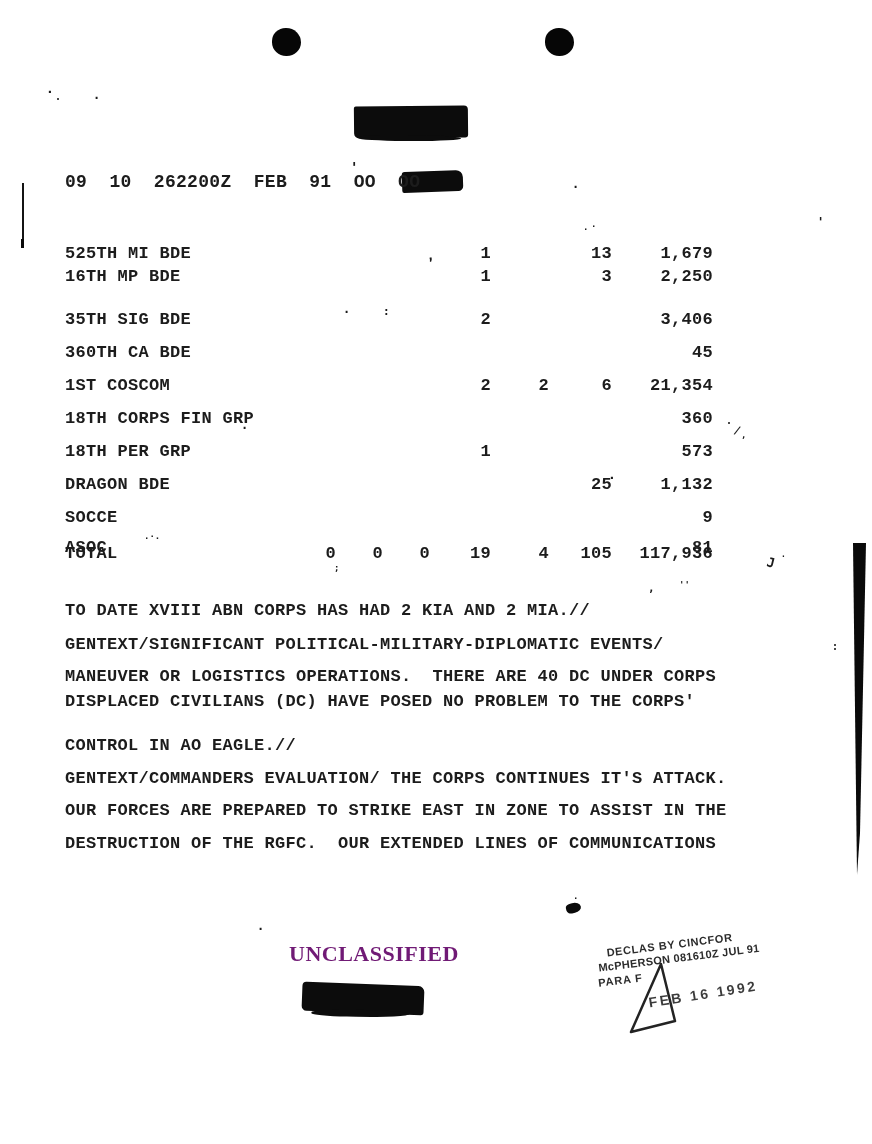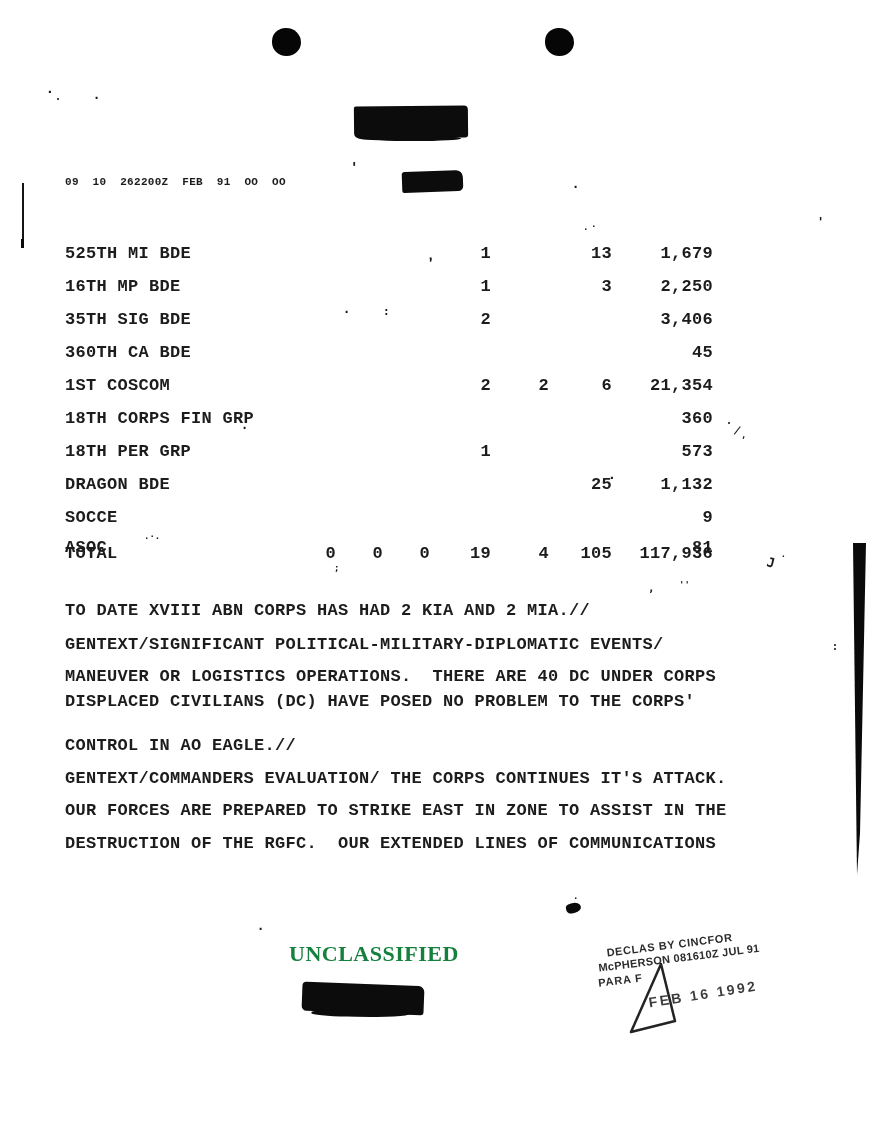--- a/index.html
+++ b/index.html
@@ -1,21 +1,21 @@
 <!DOCTYPE html>
 <html><head>
 <meta charset="utf-8">
 <style>
   html,body{margin:0;padding:0;}
   body{width:872px;height:1144px;background:#ffffff;position:relative;overflow:hidden;
        font-family:"Liberation Mono",monospace;}
   .abs{position:absolute;}
   
   .mono{position:absolute;font-family:"Liberation Mono","DejaVu Sans Mono",monospace;
-        font-weight:700;font-size:11px;letter-spacing:.3px;color:#1c1c1c;white-space:pre;line-height:20px;}
+        font-weight:700;font-size:18px;letter-spacing:.3px;color:#1c1c1c;white-space:pre;line-height:20px;}
   .trow{position:absolute;left:0;right:0;height:24px;}
   .tlabel{position:absolute;left:65px;top:0;font-family:"Liberation Mono",monospace;
           font-weight:700;font-size:17px;letter-spacing:.3px;color:#1c1c1c;white-space:pre;}
   .cell{position:absolute;top:0;font-family:"Liberation Mono",monospace;font-weight:700;
         font-size:17px;letter-spacing:.3px;color:#1c1c1c;white-space:pre;text-align:right;}
   .c1{right:536px;} .c2{right:489px;} .c3{right:442px;} .c4{right:381px;}
   .c5{right:323px;} .c6{right:260px;} .c7{right:159px;}
   .pline{position:absolute;left:65px;font-family:"Liberation Mono",monospace;font-weight:700;
          font-size:17px;letter-spacing:.3px;color:#1c1c1c;white-space:pre;}
   
@@ -24,21 +24,21 @@
   .redact-top{left:354px;top:106px;width:114px;height:32px;border-radius:2px 4px 3px 5px;transform:rotate(-.6deg);}
   .redact-top::after{content:"";position:absolute;left:4px;bottom:-3px;width:90%;height:6px;background:#0c0c0c;
          border-radius:40% 60% 50% 50%;transform:rotate(.8deg);}
   .redact-hdr{left:402px;top:171px;width:61px;height:21px;border-radius:3px 7px 5px 2px;transform:rotate(-2deg);}
   .redact-bot{left:302px;top:984px;width:122px;height:29px;border-radius:4px 6px 3px 5px;transform:rotate(2.2deg);}
   .redact-bot::after{content:"";position:absolute;left:10px;bottom:-4px;width:80%;height:7px;background:#0c0c0c;
          border-radius:50% 50% 60% 40%;transform:rotate(-1deg);}
   .vline-left{left:22px;top:183px;width:2px;height:64px;background:#141414;}
   .vnub{left:21px;top:239px;width:3px;height:9px;background:#0a0a0a;}
   .classif{position:absolute;left:289px;top:941px;font-family:"Liberation Serif","DejaVu Serif",serif;
-           font-weight:700;font-size:22px;letter-spacing:.5px;color:#15803d;}
+           font-weight:700;font-size:22px;letter-spacing:.5px;color:#701a75;}
   
   .stamp{position:absolute;left:594px;top:948px;width:220px;transform:rotate(-7deg);transform-origin:0 0;
          color:#2c2c2c;font-family:"Liberation Sans","DejaVu Sans",sans-serif;font-weight:700;}
   .stamp .s1{margin-left:12px;font-size:11px;letter-spacing:.6px;}
   .stamp .s2{margin-left:2px;font-size:11px;letter-spacing:.3px;margin-top:2px;}
   .stamp .s3{margin-left:0;font-size:11px;letter-spacing:.8px;margin-top:3px;}
   .stamp-date{position:absolute;left:648px;top:986px;transform:rotate(-9deg);font-family:"Liberation Sans",sans-serif;
          font-weight:700;font-size:14px;letter-spacing:2.5px;color:rgba(25,25,25,.85);white-space:pre;}
   .blob{position:absolute;left:566px;top:903px;width:15px;height:10px;background:#0a0a0a;
         border-radius:40% 60% 55% 45%;transform:rotate(-14deg);}
@@ -59,21 +59,21 @@
 <div class="abs vnub"></div>
 
 <div class="mono" style="left:65px;top:172px;">09  10  262200Z  FEB  91  OO  OO</div>
 
 <div class="trow" style="top:244px">
   <span class="tlabel">525TH MI BDE</span>
   <span class="cell c4">1</span>
   <span class="cell c6">13</span>
   <span class="cell c7">1,679</span>
 </div>
-<div class="trow" style="top:277px">
+<div class="trow" style="top:267px">
   <span class="tlabel">16TH MP BDE</span>
   <span class="cell c4">1</span>
   <span class="cell c6">3</span>
   <span class="cell c7">2,250</span>
 </div>
 <div class="trow" style="top:310px">
   <span class="tlabel">35TH SIG BDE</span>
   <span class="cell c4">2</span>
   <span class="cell c7">3,406</span>
 </div>

